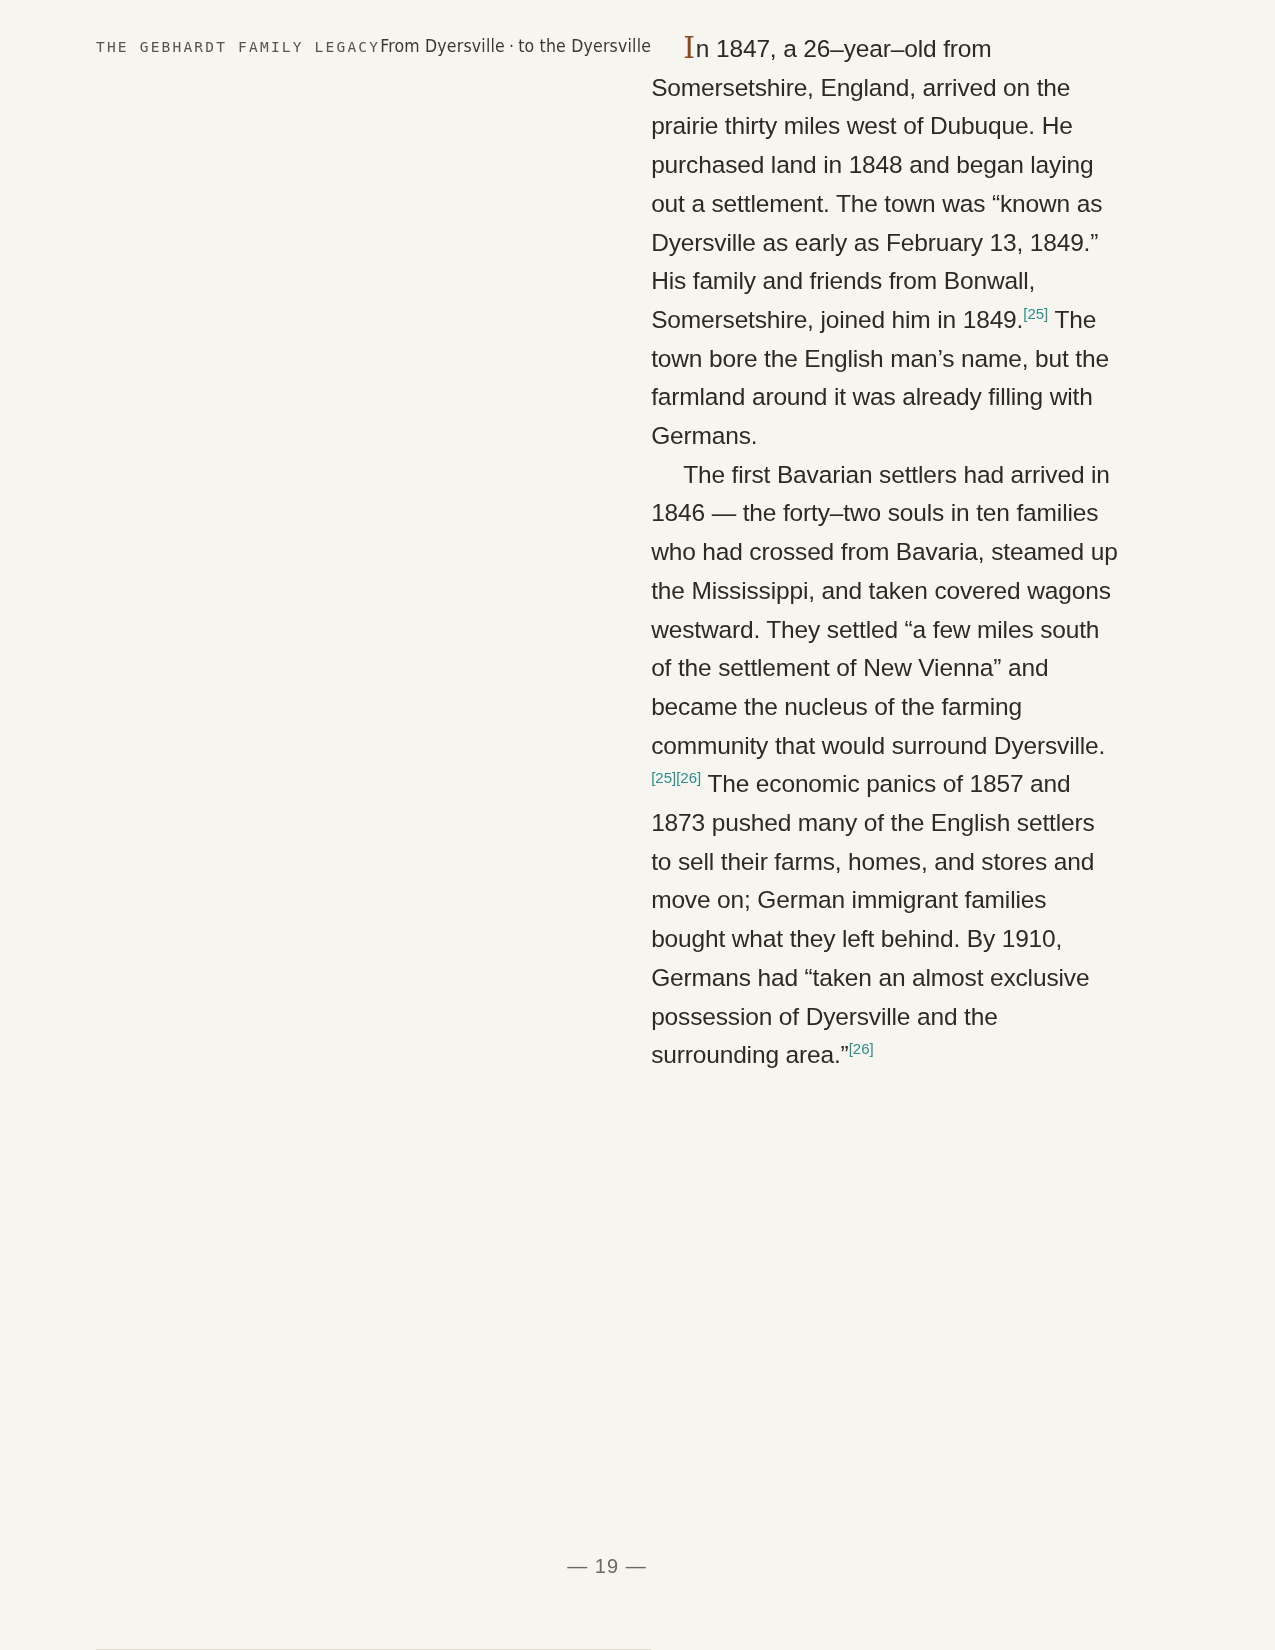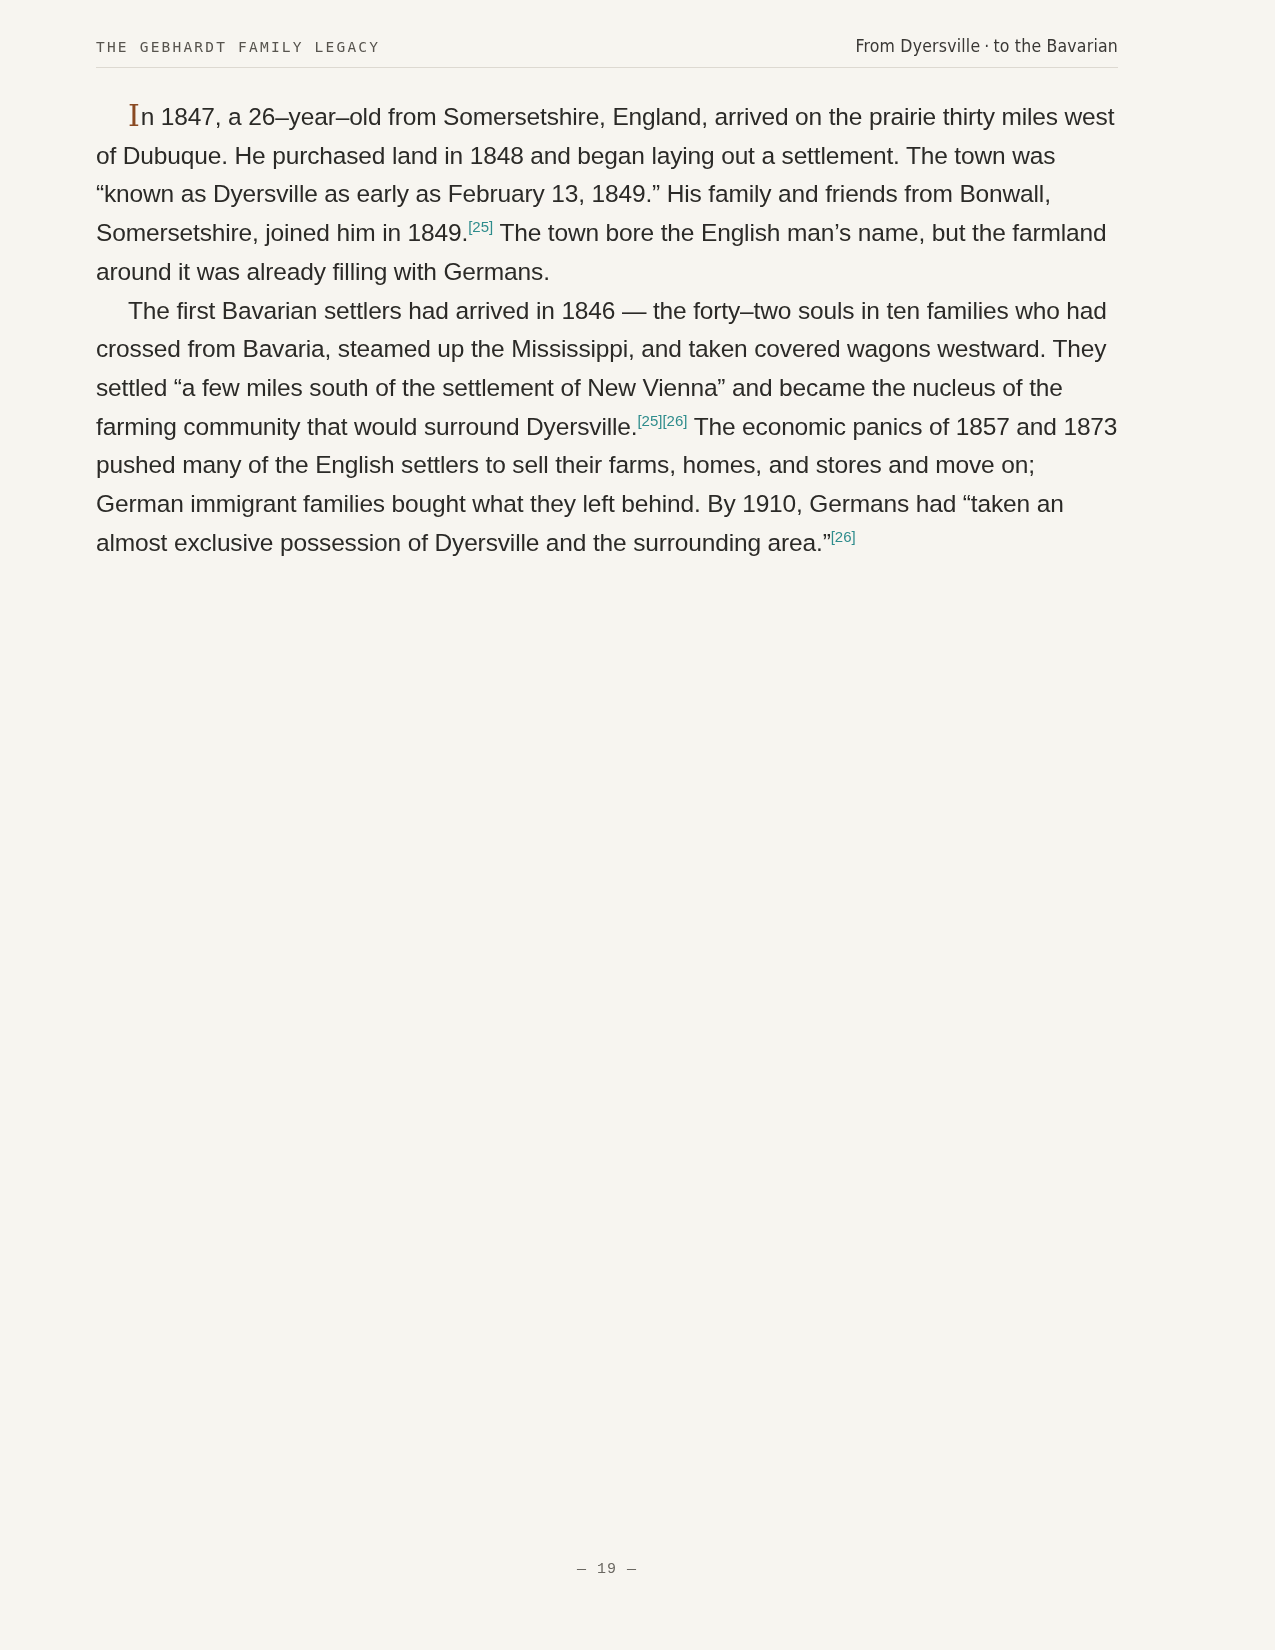--- a/index.html
+++ b/index.html
@@ -15,21 +15,21 @@
     overflow: hidden;
   }
 
   .page {
     position: relative;
     width: 1214px;
     height: 1650px;
     box-sizing: border-box;
     padding: 0 96px;
     display: flex;
-    flex-direction: column;
+    flex-direction: row;
   }
 
   
   .running-head {
     display: flex;
     align-items: baseline;
     justify-content: space-between;
     padding-top: 36px;
     padding-bottom: 11px;
     border-bottom: 1.5px solid #ddd9d1;
@@ -126,35 +126,35 @@
     cursor: pointer;
   }
 
   
   .folio {
     position: absolute;
     left: 0;
     right: 0;
     bottom: 72px;
     text-align: center;
-    font-family: Liberation Mono, monospace;
-    font-size: 15px;
+    font-family: Liberation Sans, sans-serif;
+    font-size: 20px;
     color: #6b6862;
     letter-spacing: 1px;
   }
 </style>
 </head>
 <body>
 
 <div class="page">
 
   <header class="running-head">
     <div class="rh-left">THE GEBHARDT FAMILY LEGACY</div>
     <div class="rh-right">
-      <span>From Dyersville</span><span class="rh-dot">·</span><span>to the Bavarian</span>
+      <span>From Dyersville</span><span class="rh-dot">·</span><span>to the Dyersville</span>
     </div>
   </header>
 
 
   <section class="body-copy">
 
     <p><span class="dropcap-i">I</span><span>n 1847, a 26–year–old from Somersetshire, England, arrived on the prairie thirty miles west of Dubuque. He purchased land in 1848 and began laying out a settlement. The town was “known as Dyersville as early as February 13, 1849.” His family and friends from Bonwall, Somersetshire, joined him in 1849.</span><span class="fn">[25]</span><span> The town bore the English man’s name, but the farmland around it was already filling with Germans.</span></p>
 
     <p><span>The first Bavarian settlers had arrived in 1846 — the forty–two souls in ten families who had crossed from Bavaria, steamed up the Mississippi, and taken covered wagons westward. They settled “a few miles south of the settlement of New Vienna” and became the nucleus of the farming community that would surround Dyersville.</span><span class="fn">[25]</span><span class="fn">[26]</span><span> The economic panics of 1857 and 1873 pushed many of the English settlers to sell their farms, homes, and stores and move on; German immigrant families bought what they left behind. By 1910, Germans had “taken an almost exclusive possession of Dyersville and the surrounding area.”</span><span class="fn">[26]</span></p>
 

